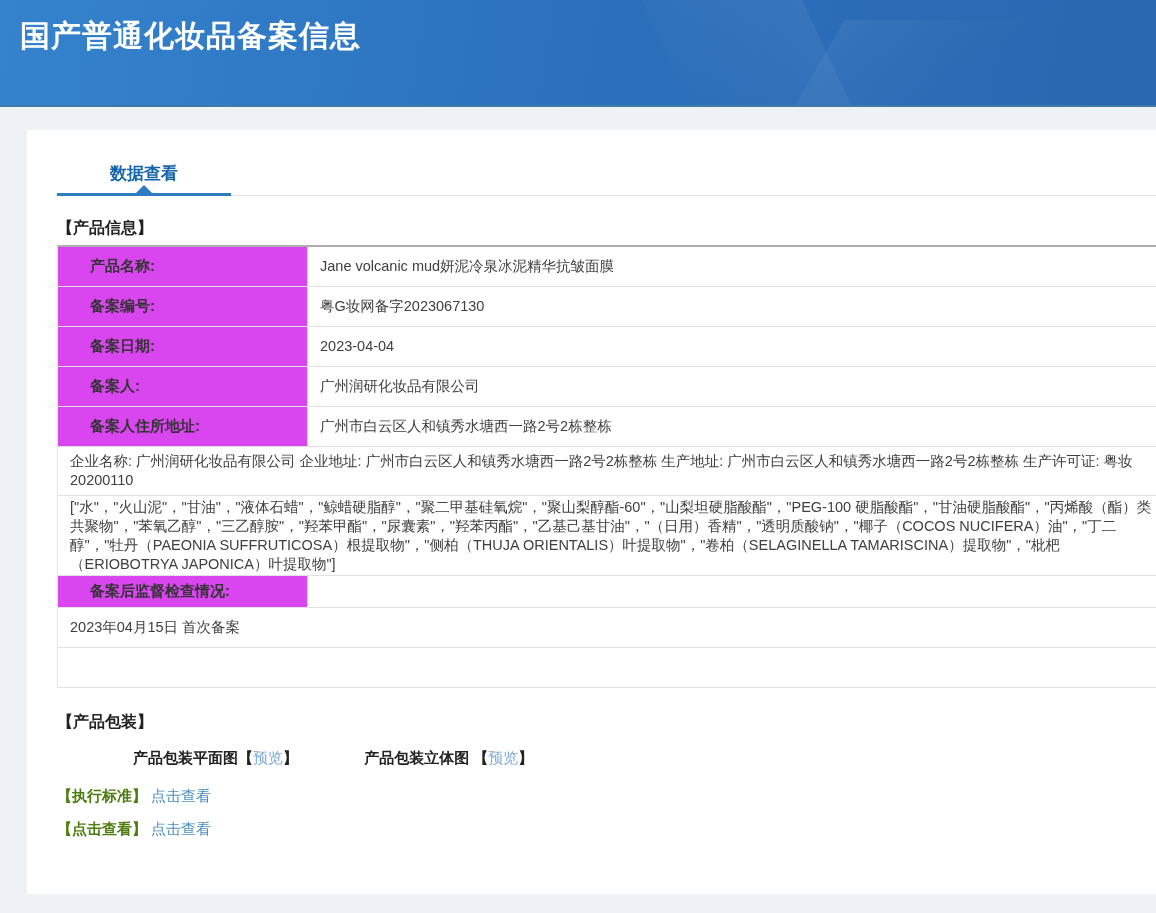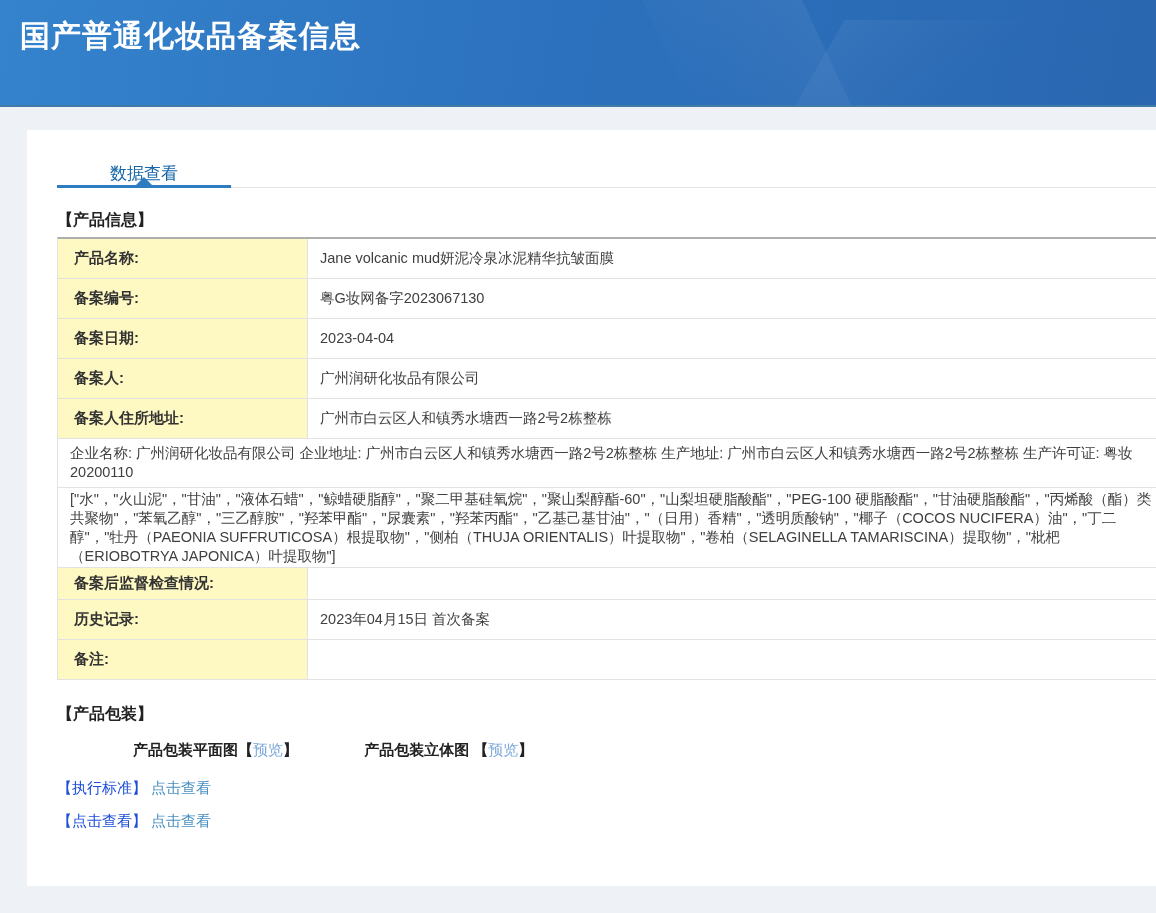--- a/index.html
+++ b/index.html
@@ -51,22 +51,22 @@
   .tabbar { padding-top: 32px; position: relative; }
   .tabbar .divider {
     border-bottom: 1px solid #e4e4e4;
     position: absolute; left: 30px; right: 30px; bottom: 0;
   }
   .tab {
     width: 174px;
     text-align: center;
     color: #1565a8;
     font-size: 17px;
-    font-weight: normal;
-    padding-bottom: 0;
+    font-weight: bold;
+    padding-bottom: 8px;
     position: relative;
     border-bottom: 3px solid #2d7bc0;
     margin-left: 30px;
     cursor: pointer;
   }
   .tab-arrow {
     position: absolute;
     left: 50%; margin-left: -8px; bottom: 0;
     width: 0; height: 0;
     border-left: 8px solid transparent;
@@ -85,26 +85,26 @@
   
   .info-table {
     width: 1112px;
     border-top: 2px solid #aeaeae;
     border-left: 1px solid #e2e2e2;
   }
   .row { display: flex; border-bottom: 1px solid #e2e2e2; }
   .cell-label {
     width: 250px;
     min-width: 250px;
-    background: #fef9c3;
+    background: #d946ef;
     border-right: 1px solid #e2e2e2;
     font-weight: bold;
     font-size: 15px;
     color: #333;
-    padding: 0 10px 0 16px;
+    padding: 0 10px 0 32px;
     display: flex;
     align-items: center;
   }
   .cell-value {
     flex: 1;
     font-size: 14.5px;
     color: #404040;
     padding: 0 16px 0 12px;
     display: flex;
     align-items: center;
@@ -115,21 +115,21 @@
   .row.h80 { min-height: 80px; }
   .row.h32 { min-height: 32px; }
 
   
   .package-row { margin: 16px 0 0 76px; font-size: 15px; color: #222; }
   .package-item { display: inline-block; font-weight: bold; }
   .package-item + .package-item { margin-left: 62px; }
   .link-light { color: #7aa8d9; text-decoration: none; cursor: pointer; font-weight: normal; }
   .bracket { color: #222; font-weight: bold; }
   .doc-link-row { margin-top: 19px; font-size: 15px; display: flex; align-items: center; }
-  .doc-link-row .lbl { font-weight: normal; color: #1d4ed8; }
+  .doc-link-row .lbl { font-weight: bold; color: #4d7c0f; }
   .link-blue { color: #4a90c2; text-decoration: none; cursor: pointer; margin-left: 4px; }
 </style>
 </head>
 <body>
 
 <div class="page">
 
   <div class="banner">
     <div class="deco1"></div>
     <div class="deco2"></div>
@@ -175,25 +175,23 @@
           <div class="cell-value">企业名称: 广州润研化妆品有限公司 企业地址: 广州市白云区人和镇秀水塘西一路2号2栋整栋 生产地址: 广州市白云区人和镇秀水塘西一路2号2栋整栋 生产许可证: 粤妆20200110</div>
         </div>
         <div class="row h80">
           <div class="cell-value">["水"，"火山泥"，"甘油"，"液体石蜡"，"鲸蜡硬脂醇"，"聚二甲基硅氧烷"，"聚山梨醇酯-60"，"山梨坦硬脂酸酯"，"PEG-100 硬脂酸酯"，"甘油硬脂酸酯"，"丙烯酸（酯）类共聚物"，"苯氧乙醇"，"三乙醇胺"，"羟苯甲酯"，"尿囊素"，"羟苯丙酯"，"乙基己基甘油"，"（日用）香精"，"透明质酸钠"，"椰子（COCOS NUCIFERA）油"，"丁二醇"，"牡丹（PAEONIA SUFFRUTICOSA）根提取物"，"侧柏（THUJA ORIENTALIS）叶提取物"，"卷柏（SELAGINELLA TAMARISCINA）提取物"，"枇杷（ERIOBOTRYA JAPONICA）叶提取物"]</div>
         </div>
         <div class="row h32">
           <div class="cell-label">备案后监督检查情况:</div>
           <div class="cell-value"></div>
         </div>
         <div class="row h40">
-          <div class="cell-label">历史记录:</div>
           <div class="cell-value">2023年04月15日 首次备案</div>
         </div>
         <div class="row h40">
-          <div class="cell-label">备注:</div>
           <div class="cell-value"></div>
         </div>
       </div>
 
       <div class="section-title" style="margin-top:24px;">【产品包装】</div>
 
       <div class="package-row">
         <span class="package-item">
           <span>产品包装平面图</span><span class="bracket">【</span><a class="link-light">预览</a><span class="bracket">】</span>
         </span>

